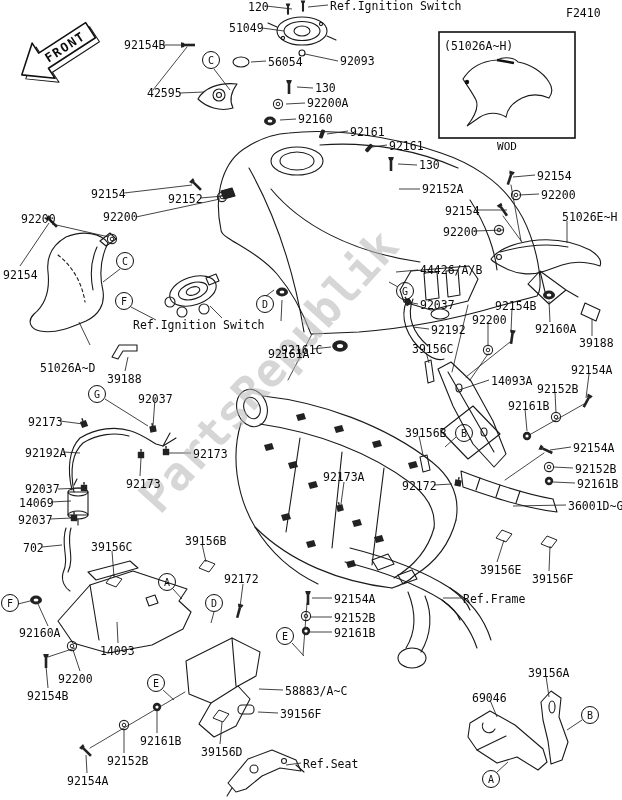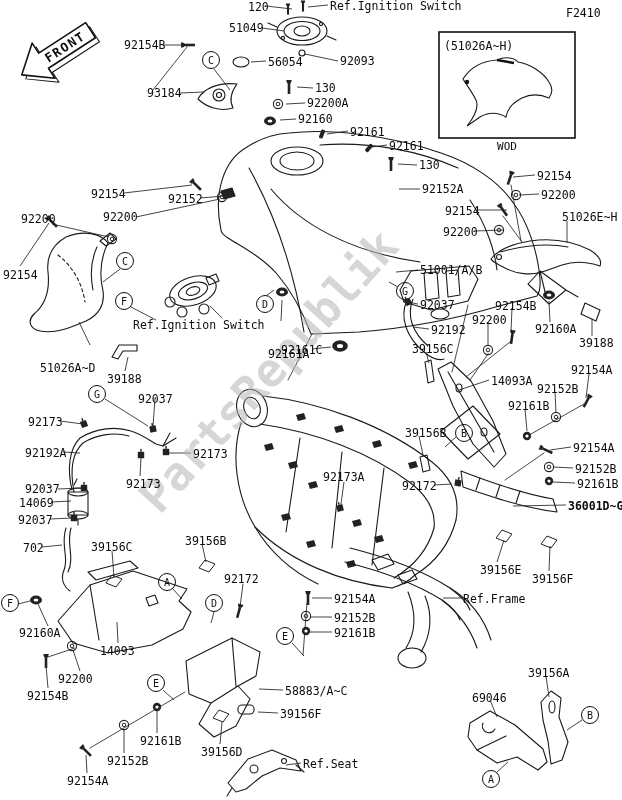--- a/index.html
+++ b/index.html
@@ -255,39 +255,39 @@
   </svg>
 
   <div id="fiche-code">F2410</div>
   <div id="watermark">PartsRepublik</div>
 <div class="plabel" style="left: 248px; top: 1px;">120</div>
     <div class="plabel" style="left: 330px; top: 0px;">Ref.Ignition Switch</div>
     <div class="plabel" style="left: 229px; top: 22px;">51049</div>
     <div class="plabel" style="left: 124px; top: 39px;">92154B</div>
     <div class="plabel" style="left: 268px; top: 56px;">56054</div>
     <div class="plabel" style="left: 340px; top: 55px;">92093</div>
-    <div class="plabel" style="left: 147px; top: 87px;">93184</div>
+    <div class="plabel" style="left: 147px; top: 87px;">42595</div>
     <div class="plabel" style="left: 315px; top: 82px;">130</div>
     <div class="plabel" style="left: 307px; top: 97px;">92200A</div>
     <div class="plabel" style="left: 298px; top: 113px;">92160</div>
     <div class="plabel" style="left: 350px; top: 126px;">92161</div>
     <div class="plabel" style="left: 389px; top: 140px;">92161</div>
     <div class="plabel" style="left: 419px; top: 159px;">130</div>
     <div class="plabel" style="left: 422px; top: 183px;">92152A</div>
     <div class="plabel" style="left: 91px; top: 188px;">92154</div>
     <div class="plabel" style="left: 168px; top: 193px;">92152</div>
     <div class="plabel" style="left: 103px; top: 211px;">92200</div>
     <div class="plabel" style="left: 21px; top: 213px;">92200</div>
     <div class="plabel" style="left: 3px; top: 269px;">92154</div>
     <div class="plabel" style="left: 445px; top: 205px;">92154</div>
     <div class="plabel" style="left: 443px; top: 226px;">92200</div>
     <div class="plabel" style="left: 537px; top: 170px;">92154</div>
     <div class="plabel" style="left: 541px; top: 189px;">92200</div>
     <div class="plabel" style="left: 562px; top: 211px;">51026E~H</div>
-    <div class="plabel" style="left: 420px; top: 264px;">51001/A/B</div>
+    <div class="plabel" style="left: 420px; top: 264px;">44426/A/B</div>
     <div class="plabel" style="left: 420px; top: 299px;">92037</div>
     <div class="plabel" style="left: 133px; top: 319px;">Ref.Ignition Switch</div>
     <div class="plabel" style="left: 40px; top: 346px; margin-top: 16px;">51026A~D</div>
     <div class="plabel" style="left: 107px; top: 373px;">39188</div>
     <div class="plabel" style="left: 268px; top: 328px; margin-top: 20px;">92161A</div>
     <div class="plabel" style="left: 281px; top: 344px;">92161C</div>
     <div class="plabel" style="left: 431px; top: 324px;">92192</div>
     <div class="plabel" style="left: 412px; top: 343px;">39156C</div>
     <div class="plabel" style="left: 495px; top: 300px;">92154B</div>
     <div class="plabel" style="left: 472px; top: 314px;">92200</div>
@@ -308,21 +308,21 @@
     <div class="plabel" style="left: 18px; top: 514px;">92037</div>
     <div class="plabel" style="left: 23px; top: 542px;">702</div>
     <div class="plabel" style="left: 91px; top: 541px;">39156C</div>
     <div class="plabel" style="left: 185px; top: 535px;">39156B</div>
     <div class="plabel" style="left: 323px; top: 471px;">92173A</div>
     <div class="plabel" style="left: 402px; top: 480px;">92172</div>
     <div class="plabel" style="left: 224px; top: 573px;">92172</div>
     <div class="plabel" style="left: 573px; top: 442px;">92154A</div>
     <div class="plabel" style="left: 575px; top: 463px;">92152B</div>
     <div class="plabel" style="left: 577px; top: 478px;">92161B</div>
-    <div class="plabel" style="left: 568px; top: 500px; font-weight: bold;">36001D~G</div>
+    <div class="plabel" style="left: 568px; top: 500px;">36001D~G</div>
     <div class="plabel" style="left: 480px; top: 564px; text-align: center;">39156E</div>
     <div class="plabel" style="left: 532px; top: 573px;">39156F</div>
     <div class="plabel" style="left: 19px; top: 627px;">92160A</div>
     <div class="plabel" style="left: 100px; top: 645px;">14093</div>
     <div class="plabel" style="left: 58px; top: 673px;">92200</div>
     <div class="plabel" style="left: 27px; top: 690px;">92154B</div>
     <div class="plabel" style="left: 140px; top: 735px;">92161B</div>
     <div class="plabel" style="left: 107px; top: 755px;">92152B</div>
     <div class="plabel" style="left: 67px; top: 775px;">92154A</div>
     <div class="plabel" style="left: 334px; top: 593px;">92154A</div>

